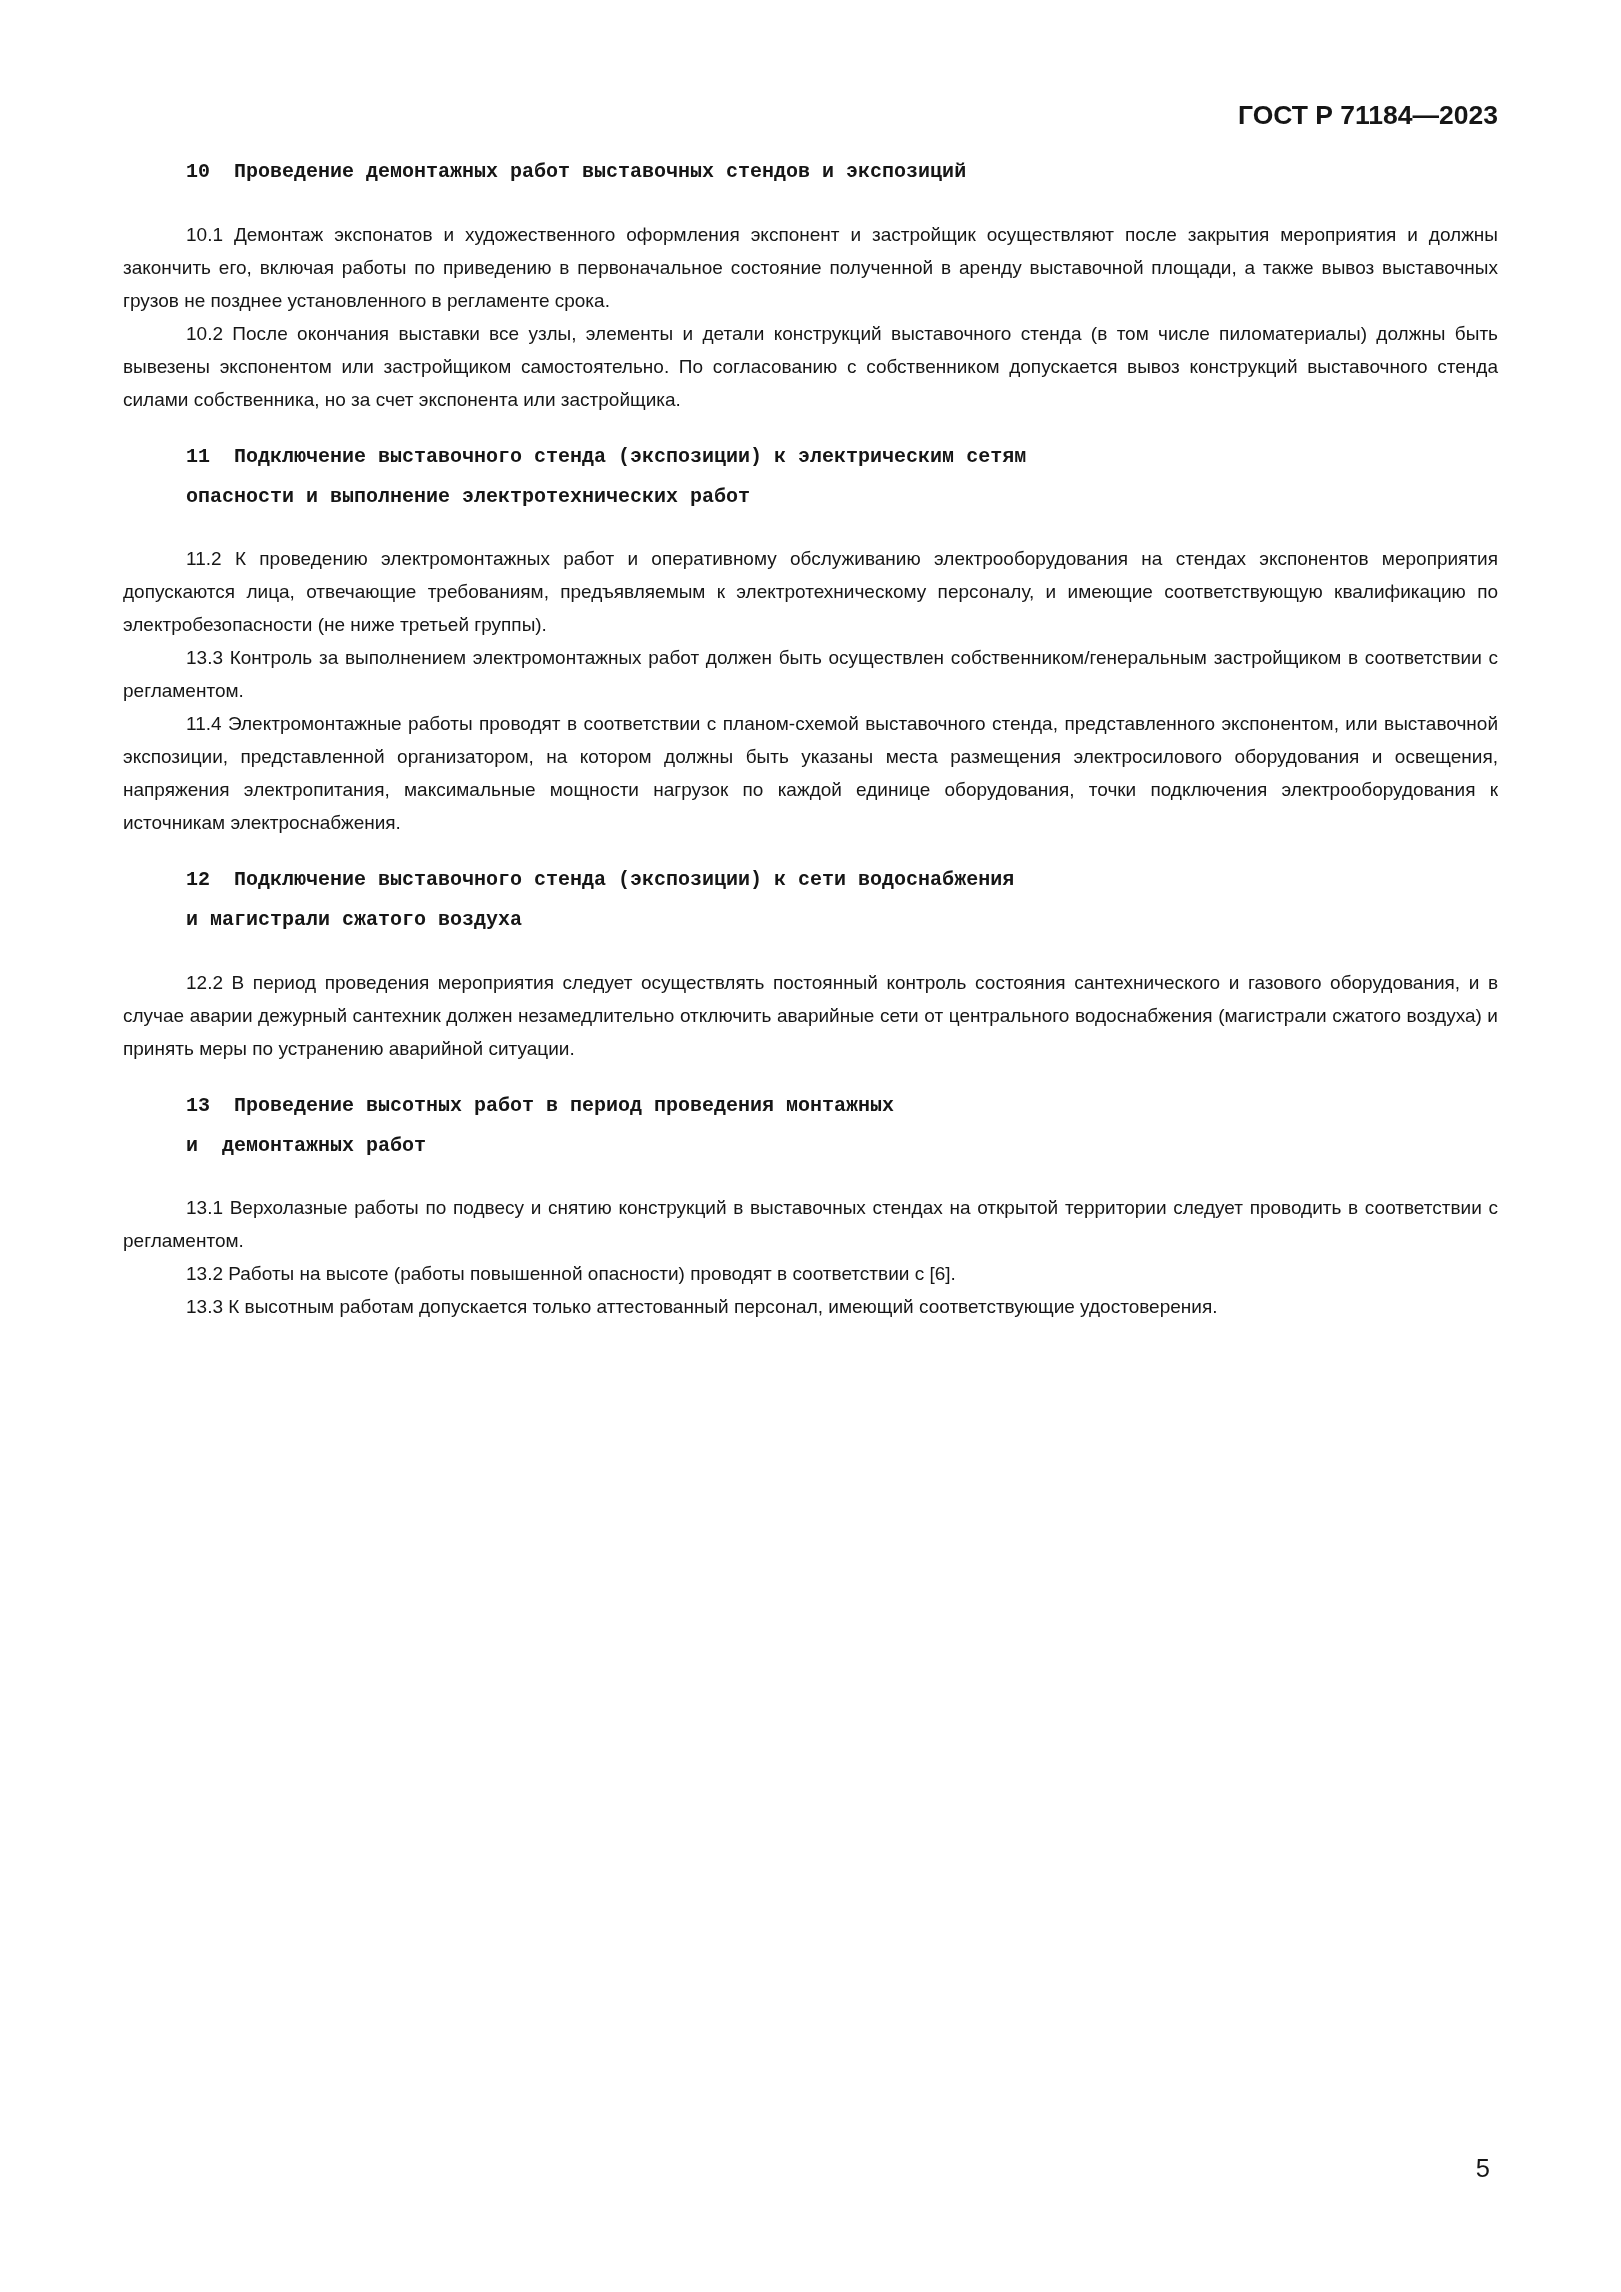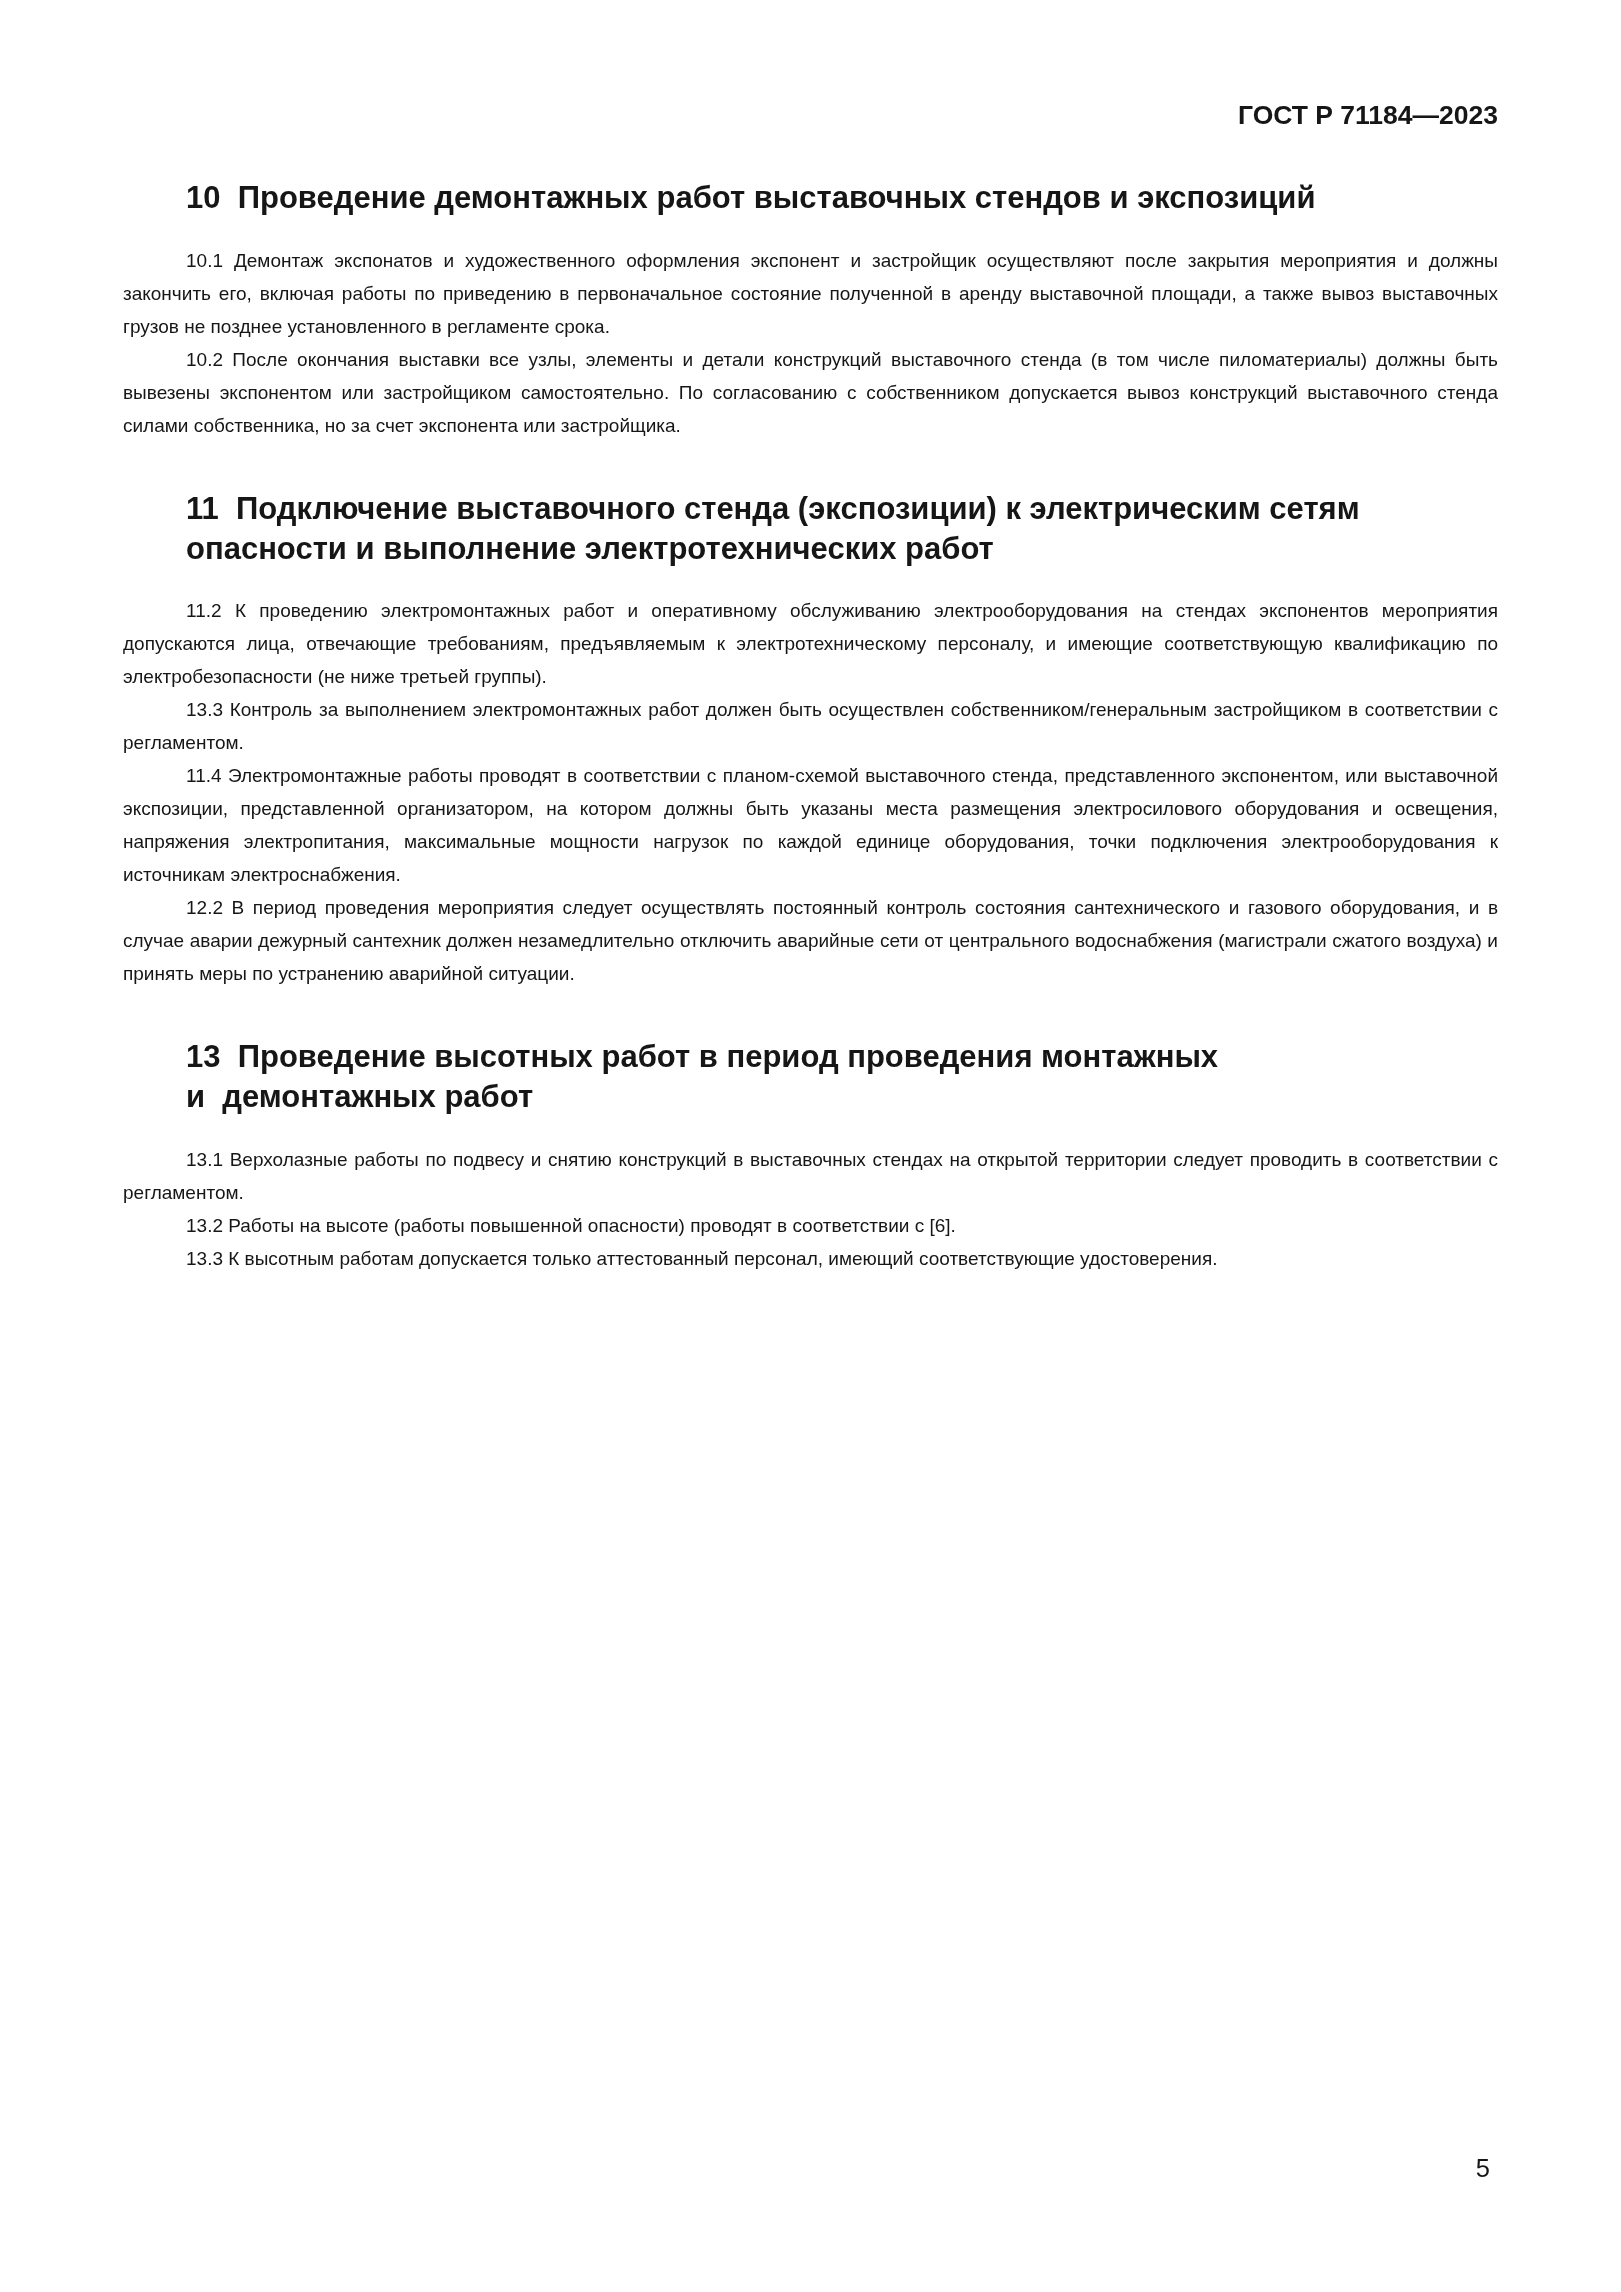--- a/index.html
+++ b/index.html
@@ -30,26 +30,27 @@
     font-size: 26.5px;
     line-height: 31px;
     margin-bottom: 7.8px;
   }
 
   .section {
     display: block;
   }
 
   .section-title {
-    font-size: 31px;
+    font-size: 20px;
     line-height: 40px;
     font-weight: bold;
     padding-left: 63px;
-    margin-top: 47px;
+    margin-top: 21px;
     margin-bottom: 25.5px;
+    font-family: Liberation Mono, monospace;
   }
 
   .section-title .title-line {
     white-space: pre-wrap;
   }
 
   .para {
     font-size: 19px;
     line-height: 33px;
     text-align: justify;
@@ -89,20 +90,24 @@
       <h2 class="section-title">
         <div class="title-line">11  Подключение выставочного стенда (экспозиции) к электрическим сетям</div>
         <div class="title-line">опасности и выполнение электротехнических работ</div>
       </h2>
       <p class="para">11.2 К проведению электромонтажных работ и оперативному обслуживанию электрооборудования на стендах экспонентов мероприятия допускаются лица, отвечающие требованиям, предъявляемым к электротехническому персоналу, и имеющие соответствующую квалификацию по электробезопасности (не ниже третьей группы).</p>
       <p class="para">13.3 Контроль за выполнением электромонтажных работ должен быть осуществлен собственником/генеральным застройщиком в соответствии с регламентом.</p>
       <p class="para">11.4 Электромонтажные работы проводят в соответствии с планом-схемой выставочного стенда, представленного экспонентом, или выставочной экспозиции, представленной организатором, на котором должны быть указаны места размещения электросилового оборудования и освещения, напряжения электропитания, максимальные мощности нагрузок по каждой единице оборудования, точки подключения электрооборудования к источникам электроснабжения.</p>
     </section>
 
     <section class="section">
+      <h2 class="section-title">
+        <div class="title-line">12  Подключение выставочного стенда (экспозиции) к сети водоснабжения</div>
+        <div class="title-line">и магистрали сжатого воздуха</div>
+      </h2>
       <p class="para">12.2 В период проведения мероприятия следует осуществлять постоянный контроль состояния сантехнического и газового оборудования, и в случае аварии дежурный сантехник должен незамедлительно отключить аварийные сети от центрального водоснабжения (магистрали сжатого воздуха) и принять меры по устранению аварийной ситуации.</p>
     </section>
 
     <section class="section">
       <h2 class="section-title">
         <div class="title-line">13  Проведение высотных работ в период проведения монтажных</div>
         <div class="title-line">и  демонтажных работ</div>
       </h2>
       <p class="para">13.1 Верхолазные работы по подвесу и снятию конструкций в выставочных стендах на открытой территории следует проводить в соответствии с регламентом.</p>
       <p class="para">13.2 Работы на высоте (работы повышенной опасности) проводят в соответствии с [6].</p>

